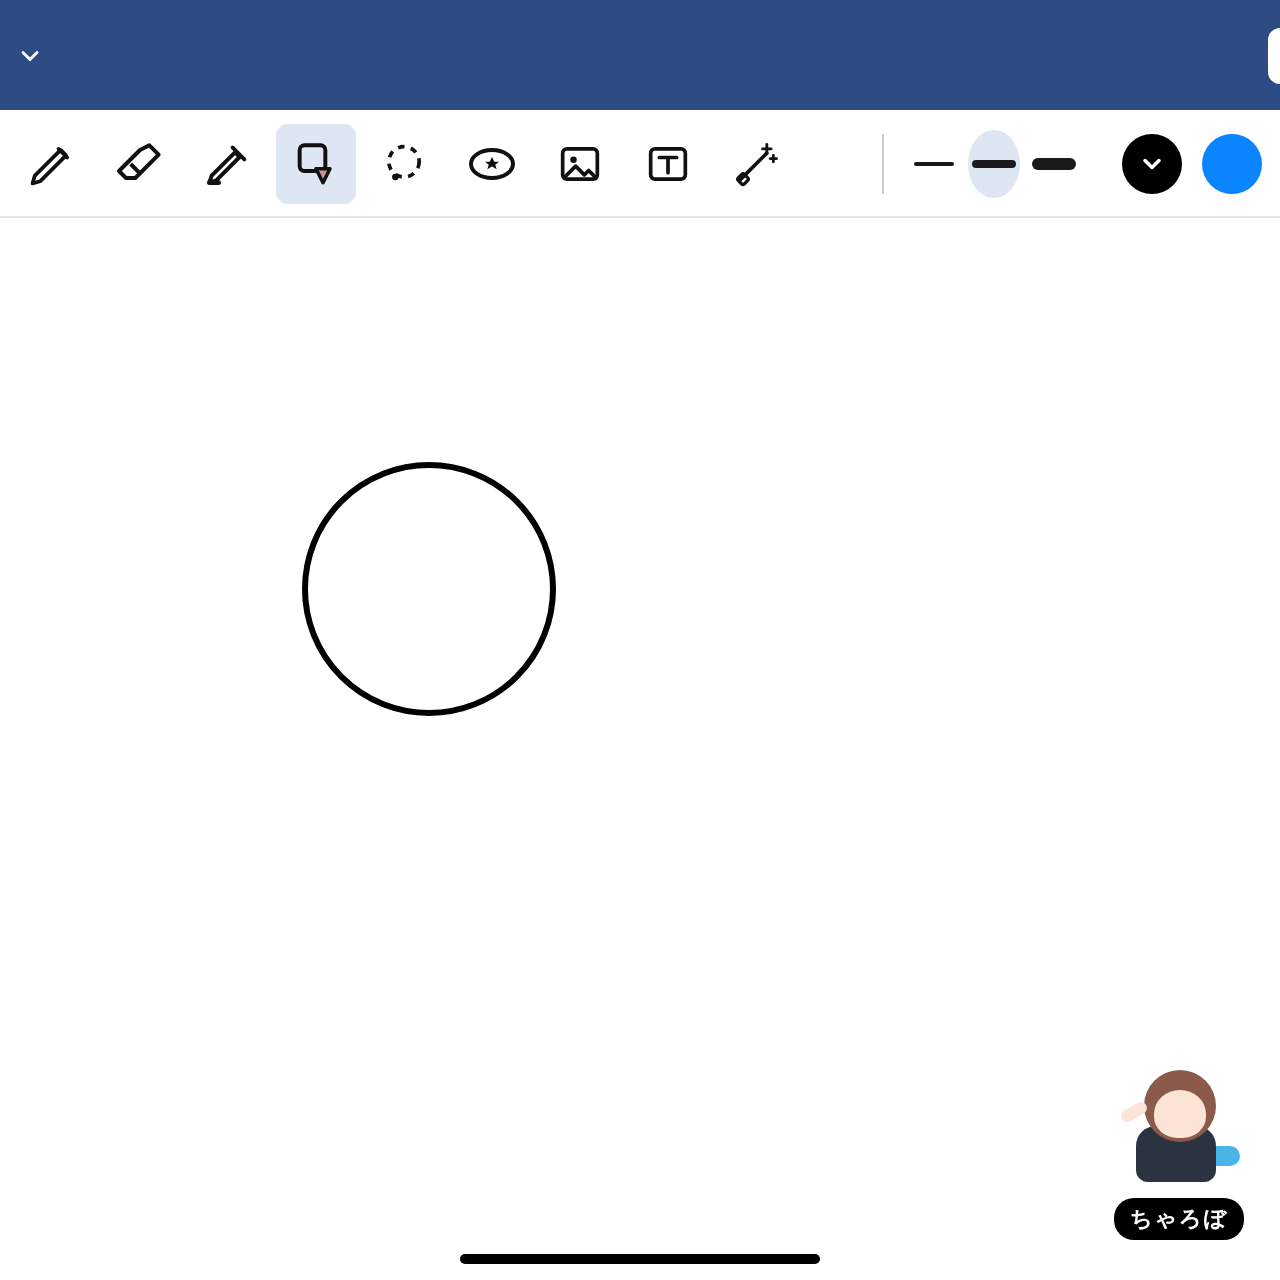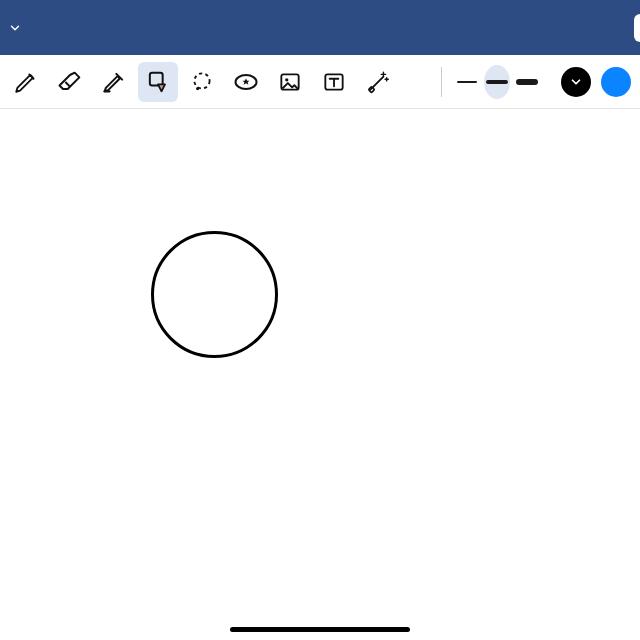--- a/index.html
+++ b/index.html
@@ -156,15 +156,25 @@
       <path d="M6 9l6 6 6-6" fill="none" stroke="#fff" stroke-width="3" stroke-linecap="round" stroke-linejoin="round"></path>
     </svg>
   </div>
   <div class="color-circle" style="background:#0a84ff"></div>
 
 </div>
 
 <div class="canvas">
   <div class="drawn-circle"></div>
 
+  <div class="avatar-box">
+    <div class="avatar">
+      <div class="avatar-cape"></div>
+      <div class="avatar-body"></div>
+      <div class="avatar-head"></div>
+      <div class="avatar-face"></div>
+      <div class="avatar-arm"></div>
+    </div>
+    <div class="name-pill">ちゃろぼ</div>
+  </div>
 
   <div class="home-indicator"></div>
 </div>
 
 </body></html>

